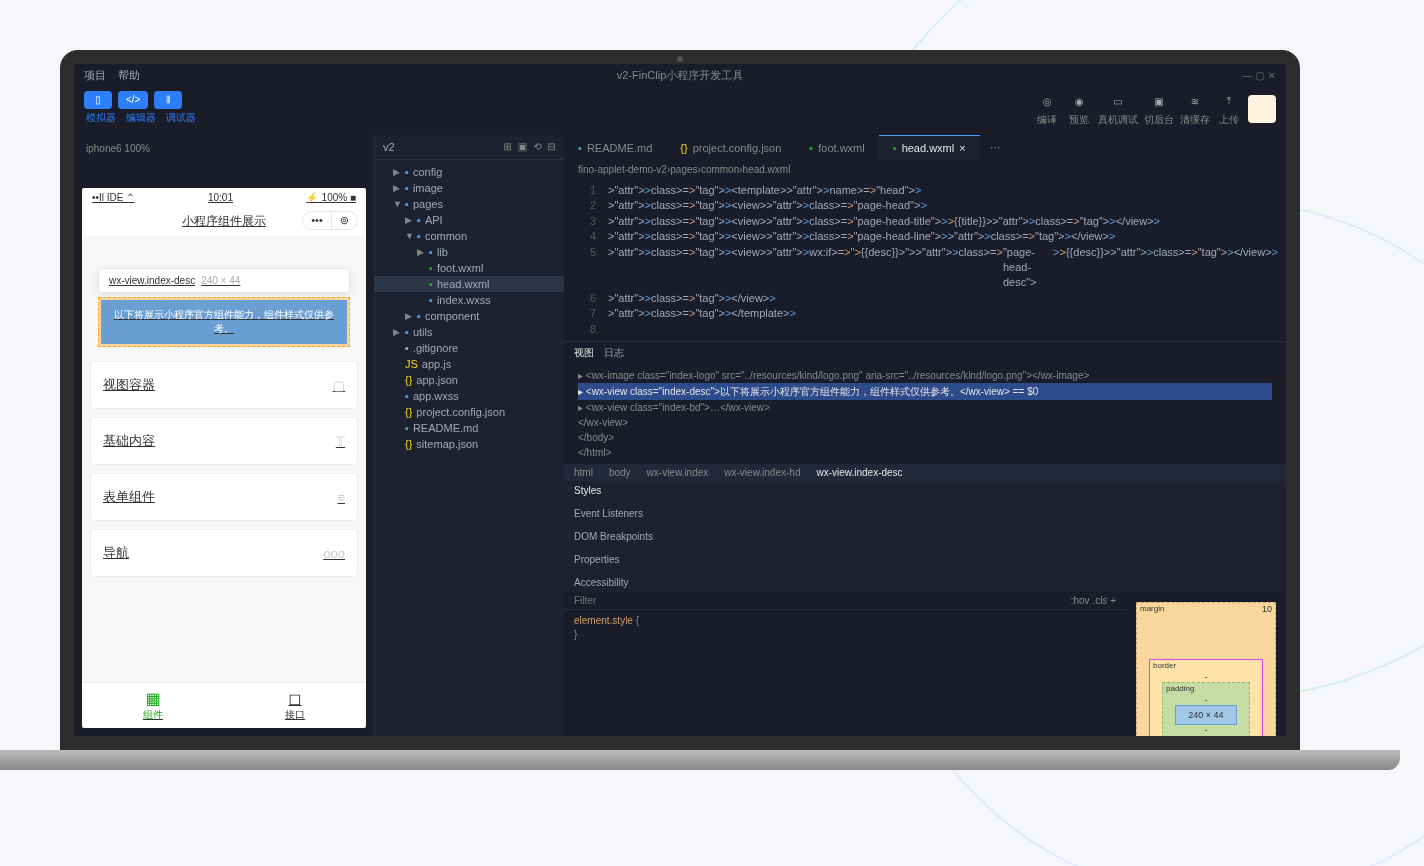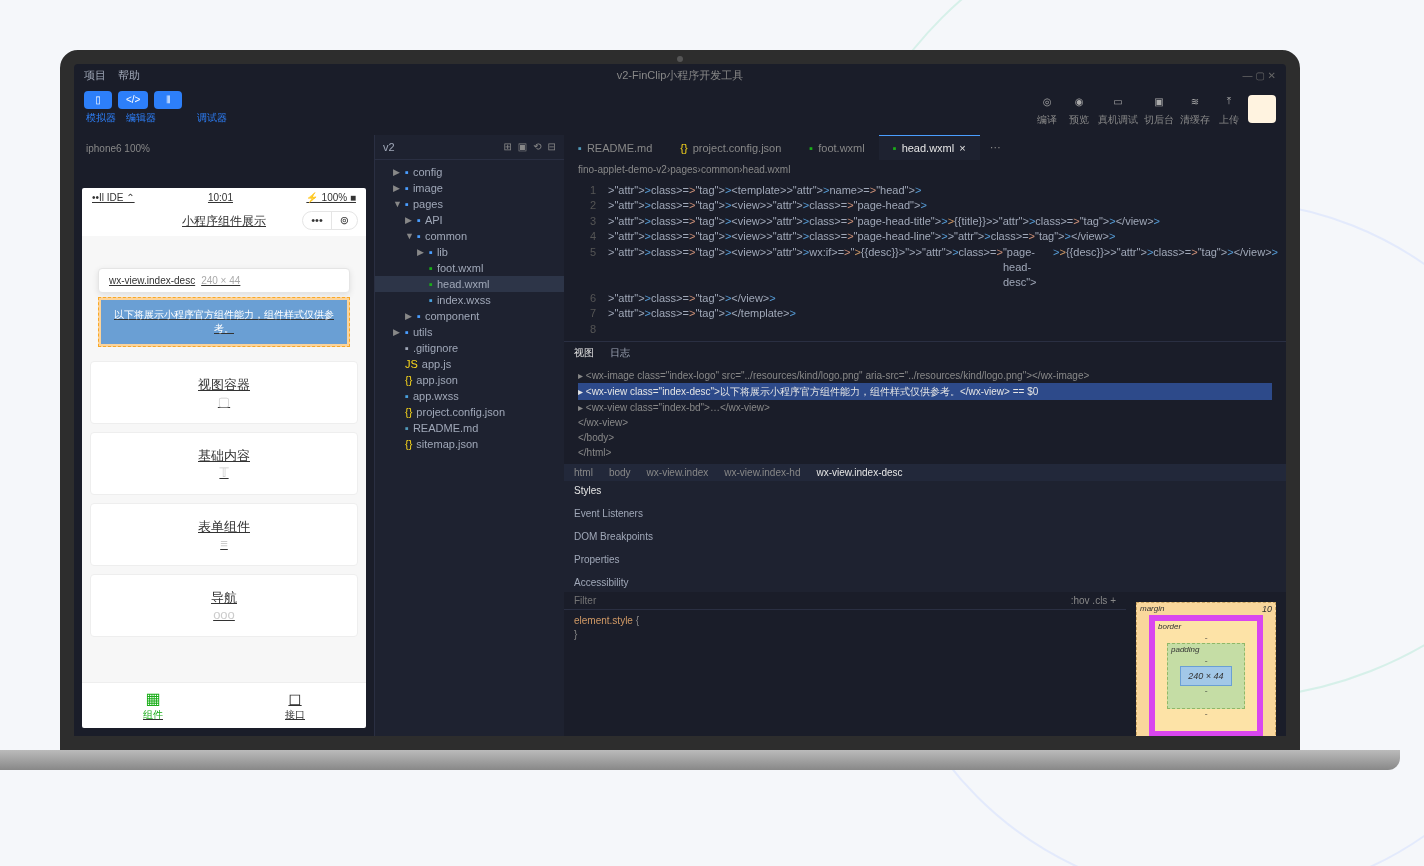--- a/index.html
+++ b/index.html
@@ -32,21 +32,21 @@
 .phone-status { display: flex; justify-content: space-between; align-items: center; padding: 4px 10px; font-size: 10px; font-weight: 500; }
 .phone-title { text-align: center; font-size: 12px; padding: 6px; font-weight: 500; position: relative; }
 .capsule { position: absolute; right: 8px; top: 4px; display: flex; border: 1px solid #e5e5e5; border-radius: 12px; }
 .capsule span { padding: 2px 8px; font-size: 11px; }
 .phone-body { flex: 1; background: #f7f7f7; padding: 12px 8px; position: relative; }
 .tooltip { background: #fff; border: 1px solid #e5e5e5; border-radius: 4px; padding: 6px 10px; font-size: 10px; margin: 20px 8px 4px; box-shadow: 0 2px 6px rgba(0,0,0,.1); }
 .tooltip .sel { color: #333; }
 .tooltip .dim { color: #aaa; margin-left: 6px; }
 .highlight-box { background: #fdd49a; border: 1px dashed #f9a826; padding: 2px; margin: 0 8px 14px; }
 .highlight-inner { background: #6a9fd4; color: #fff; padding: 8px; font-size: 10px; text-align: center; }
-.menu-item { background: #fff; border: 1px solid #eee; border-radius: 4px; padding: 14px 12px; margin-bottom: 8px; display: flex; justify-content: space-between; align-items: center; font-size: 13px; flex-direction: column; }
+.menu-item { background: #fff; border: 1px solid #eee; border-radius: 4px; padding: 14px 12px; margin-bottom: 8px; display: flex; justify-content: space-between; align-items: center; font-size: 13px; }
 .phone-tabbar { display: flex; border-top: 1px solid #eee; }
 .tab-item { flex: 1; text-align: center; padding: 6px; font-size: 10px; }
 .tab-item.active { color: #1aad19; }
 .tab-icon { font-size: 16px; display: block; }
 
 .explorer { width: 190px; background: #1e2230; border-left: 1px solid #2a2f42; }
 .exp-header { display: flex; justify-content: space-between; padding: 6px 8px; font-size: 11px; border-bottom: 1px solid #2a2f42; }
 .exp-header-icons { display: flex; gap: 6px; color: #888; font-size: 10px; }
 .tree { padding: 4px 0; font-size: 11px; }
 .tree-item { padding: 2px 6px; display: flex; align-items: center; gap: 4px; cursor: pointer; white-space: nowrap; }
@@ -67,39 +67,39 @@
 .tab.active::after { content:""; position:absolute; top:0; left:0; right:0; height:1px; background:#4a9eff; }
 .tab-close { font-size: 11px; }
 .tab-more { padding: 6px 10px; color: #888; }
 .breadcrumb { padding: 4px 14px; font-size: 10px; color: #888; display: flex; gap: 0; }
 .code { padding: 4px 0; font-family: "Consolas", monospace; font-size: 11px; overflow: hidden; }
 .code-line { display: flex; padding: 0 8px; line-height: 1.4; }
 .line-num { color: #555; width: 24px; text-align: right; margin-right: 12px; flex-shrink: 0; }
 .tag { color: #569cd6; } .str { color: #ce9178; } .mustache { color: #d19a66; }
 
 .bottom-panel { height: 335px; display: flex; flex-direction: column; border-top: 1px solid #2a2f42; background: #1a1d29; }
-.panel-tabs { display: flex; gap: 16px; padding: 4px 10px; font-size: 10px; }
+.panel-tabs { display: flex; gap: 10px; padding: 4px 10px; font-size: 10px; }
 .panel-tabs span.active { color: #e5e5e5; }
 .dom-view { padding: 4px 14px; font-family: monospace; font-size: 10px; color: #888; line-height: 1.5; }
 .dom-sel { background: #2d4a8a; color: #e5e5e5; padding: 1px 0; }
 .crumb-path { display: flex; gap: 16px; padding: 3px 10px; font-size: 10px; color: #888; background: #22283a; }
 .crumb-path .active { color: #e5e5e5; }
 .styles-area { display: flex; flex: 1; overflow: hidden; }
 .styles-tabs { display: flex; gap: 12px; padding: 4px 10px; font-size: 10px; background: #1e2230; flex-direction: column; }
 .styles-tabs .active { color: #e5e5e5; }
 .styles-left { flex: 1; display: flex; flex-direction: column; }
 .filter-row { display: flex; padding: 3px 10px; font-size: 10px; color: #666; border-bottom: 1px solid #2a2f42; justify-content: center; }
 .filter-row input { background: transparent; border: none; color: #888; flex: 1; font-size: 10px; }
 .filter-hov { color: #888; }
 .style-rules { padding: 4px 10px; font-family: monospace; font-size: 10px; color: #888; line-height: 1.4; }
 .sel2 { color: #d19a66; }
 .style-src { float: right; color: #666; text-decoration: underline; }
-.box-model { width: 160px; padding: 10px; font-style: italic; }
+.box-model { width: 160px; padding: 10px; }
 .bm-margin { background: #f9d79c; border: 1px dashed #caa563; padding: 12px; position: relative; font-size: 9px; color: #333; text-align: center; }
-.bm-border { background: #fde3a7; border: 6px solid #d946ef; padding: 12px; position: relative; }
+.bm-border { background: #fde3a7; border: 1px solid #d946ef; padding: 12px; position: relative; margin-top: 44px; }
 .bm-padding { background: #c5dda5; border: 1px dashed #8fb868; padding: 12px; position: relative; }
 .bm-content { background: #a2c8e8; border: 1px solid #6a9fd4; padding: 4px 6px; font-size: 9px; }
 .bm-label { position: absolute; top: 1px; left: 3px; font-size: 8px; }
 </style>
 </head>
 <body>
 
 <div class="bg-curve curve1"></div>
 <div class="bg-curve curve2"></div>
 
@@ -119,21 +119,21 @@
       <div class="toolbar">
         <div>
           <div class="tool-group">
             <div class="tool-btn">▯</div>
             <div class="tool-btn">&lt;/&gt;</div>
             <div class="tool-btn">⫴</div>
           </div>
           <div class="tool-group" style="margin-top:2px;font-size:10px;color:#2d7ff9;">
             <span style="width:34px;text-align:center;">模拟器</span>
             <span style="width:34px;text-align:center;">编辑器</span>
-            <span style="width:34px;text-align:center;margin-left:31px;">调试器</span>
+            <span style="width:34px;text-align:center;">调试器</span>
           </div>
         </div>
         <div class="tool-group" style="align-items:center;">
           <div class="tool-col">
               <div class="tool-icon">◎</div>
               <span>编译</span>
             </div>
           <div class="tool-col">
               <div class="tool-icon">◉</div>
               <span>预览</span>

